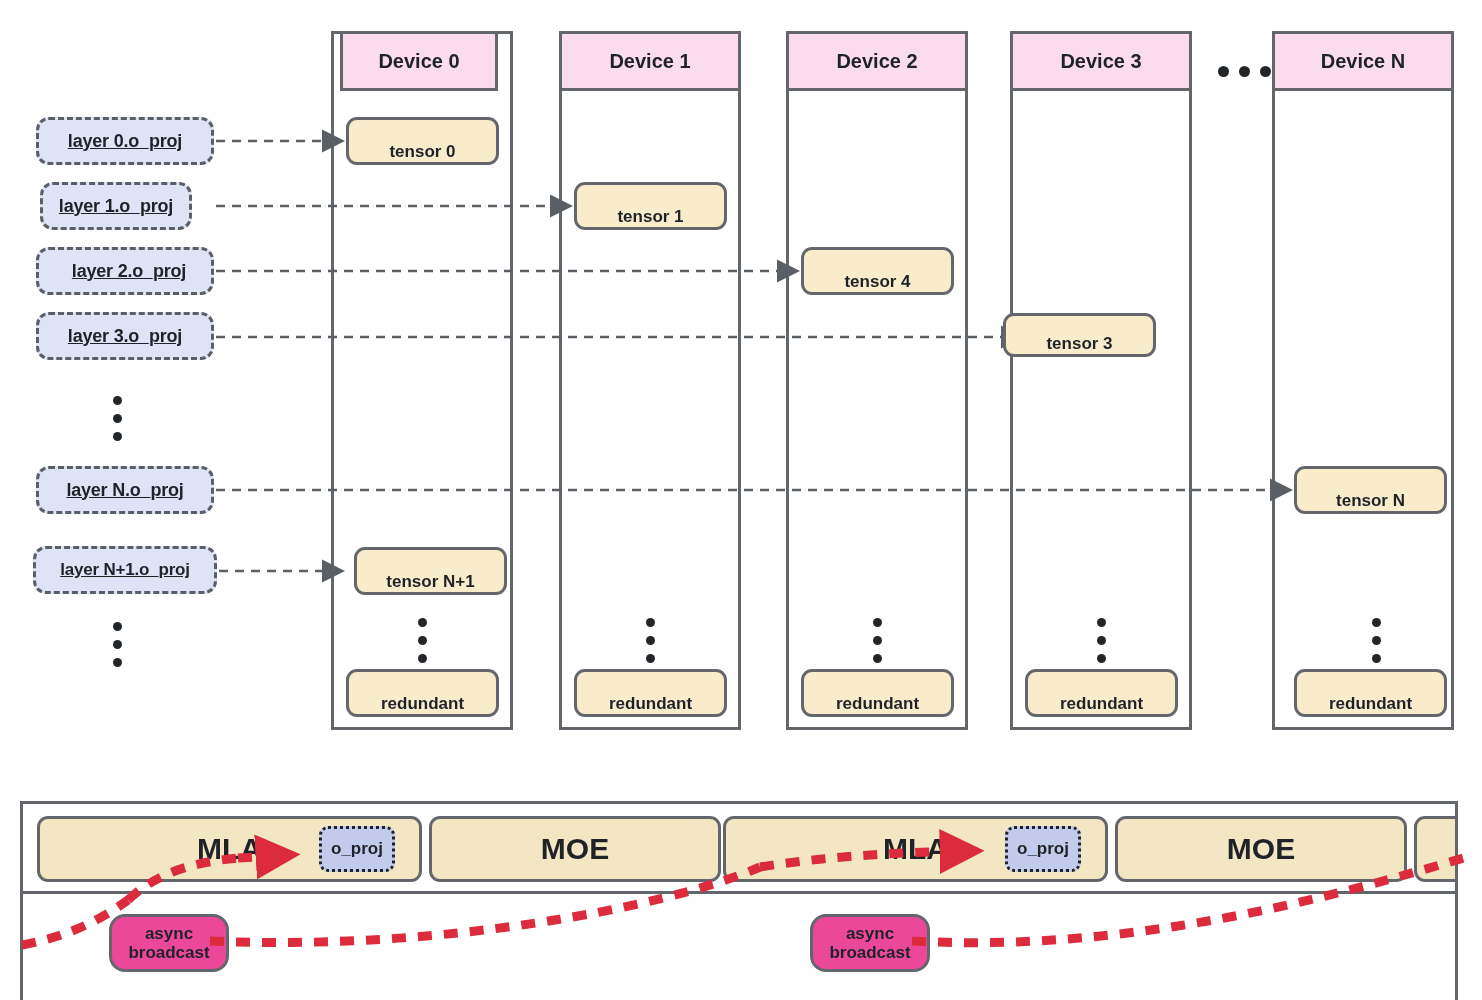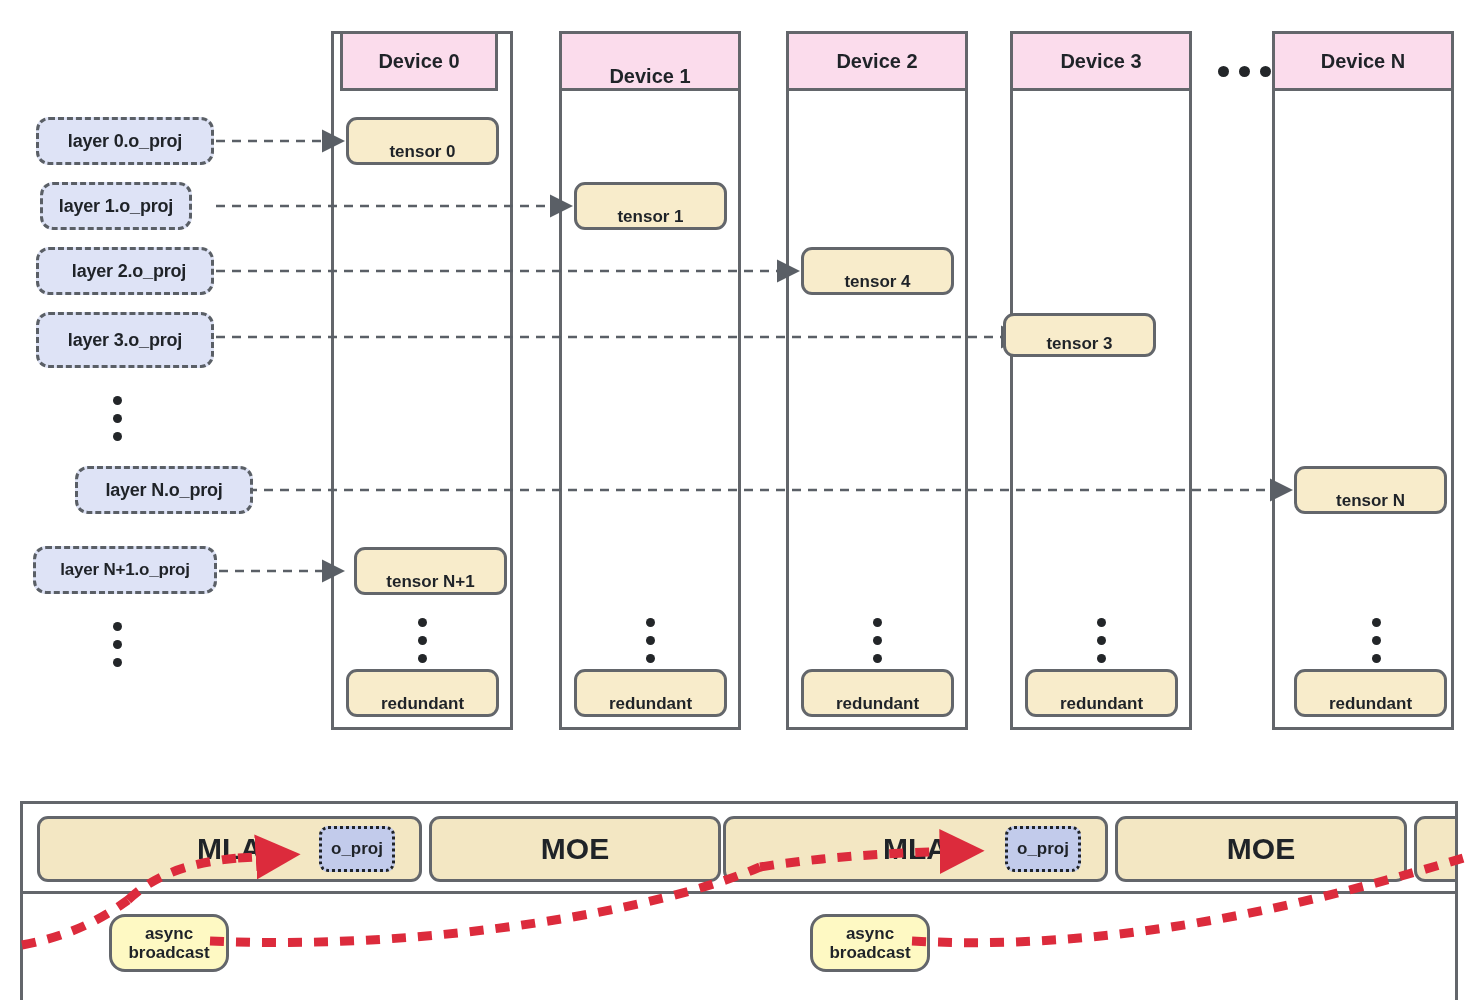--- a/index.html
+++ b/index.html
@@ -35,20 +35,21 @@
     border: 3px dashed #5a5f66;
     border-radius: 13px;
     display: flex;
     align-items: center;
     justify-content: center;
     font-weight: bold;
     font-size: 18px;
     letter-spacing: -0.2px;
     color: #1f2328;
     z-index: 6;
+    text-decoration: underline;
   }
   
   .device-col {
     position: absolute;
     box-sizing: border-box;
     border: 3px solid #63666b;
     background: #ffffff;
     z-index: 2;
   }
   .device-head {
@@ -159,21 +160,21 @@
     font-weight: bold;
     font-size: 17px;
     color: #1f2328;
     z-index: 7;
   }
   .async-box {
     position: absolute;
     box-sizing: border-box;
     width: 120px;
     height: 58px;
-    background: #fef9c3;
+    background: #ec4899;
     border: 3px solid #63666b;
     border-radius: 16px;
     display: flex;
     flex-direction: column;
     align-items: center;
     justify-content: center;
     font-weight: bold;
     font-size: 17px;
     line-height: 1.12;
     color: #1f2328;
@@ -221,24 +222,24 @@
   <div>
     <div class="layer-chip" style="left:36px; top:117px; width:178px; height:48px;">
       <span>layer 0.o_proj</span>
     </div>
     <div class="layer-chip" style="left:40px; top:182px; width:152px; height:48px;align-items:center;">
       <span>layer 1.o_proj</span>
     </div>
     <div class="layer-chip" style="left:36px; top:247px; width:178px; height:48px;padding-left:8px;">
       <span>layer 2.o_proj</span>
     </div>
-    <div class="layer-chip" style="left:36px; top:312px; width:178px; height:56px;">
+    <div class="layer-chip" style="left:36px; top:312px; width:178px; height:48px;">
       <span>layer 3.o_proj</span>
     </div>
-    <div class="layer-chip" style="left:36px; top:466px; width:178px; height:48px;margin-left:39px;">
+    <div class="layer-chip" style="left:36px; top:466px; width:178px; height:48px;">
       <span>layer N.o_proj</span>
     </div>
     <div class="layer-chip" style="left:33px; top:546px; width:184px; height:48px; font-size:17px;">
       <span>layer N+1.o_proj</span>
     </div>
 
     <div class="vdots" style="left:110px; top:396px;">
       <span></span>
       <span></span>
       <span></span>
@@ -265,21 +266,21 @@
     <div class="vdots" style="left:415px; top:618px;">
       <span></span>
       <span></span>
       <span></span>
     </div>
     <div class="tensor-box" style="left:346px; top:669px; width:153px; height:48px;">
       <span>redundant</span>
     </div>
 
     <div class="device-col" style="left:559px; top:31px; width:182px; height:699px;"></div>
-    <div class="device-head" style="left:559px; top:31px; width:182px; height:60px;align-items:flex-end;">
+    <div class="device-head" style="left:559px; top:31px; width:182px; height:60px;">
       <span>Device 1</span>
     </div>
     <div class="tensor-box" style="left:574px; top:182px; width:153px; height:48px;">
       <span>tensor 1</span>
     </div>
     <div class="vdots" style="left:643px; top:618px;">
       <span></span>
       <span></span>
       <span></span>
     </div>

